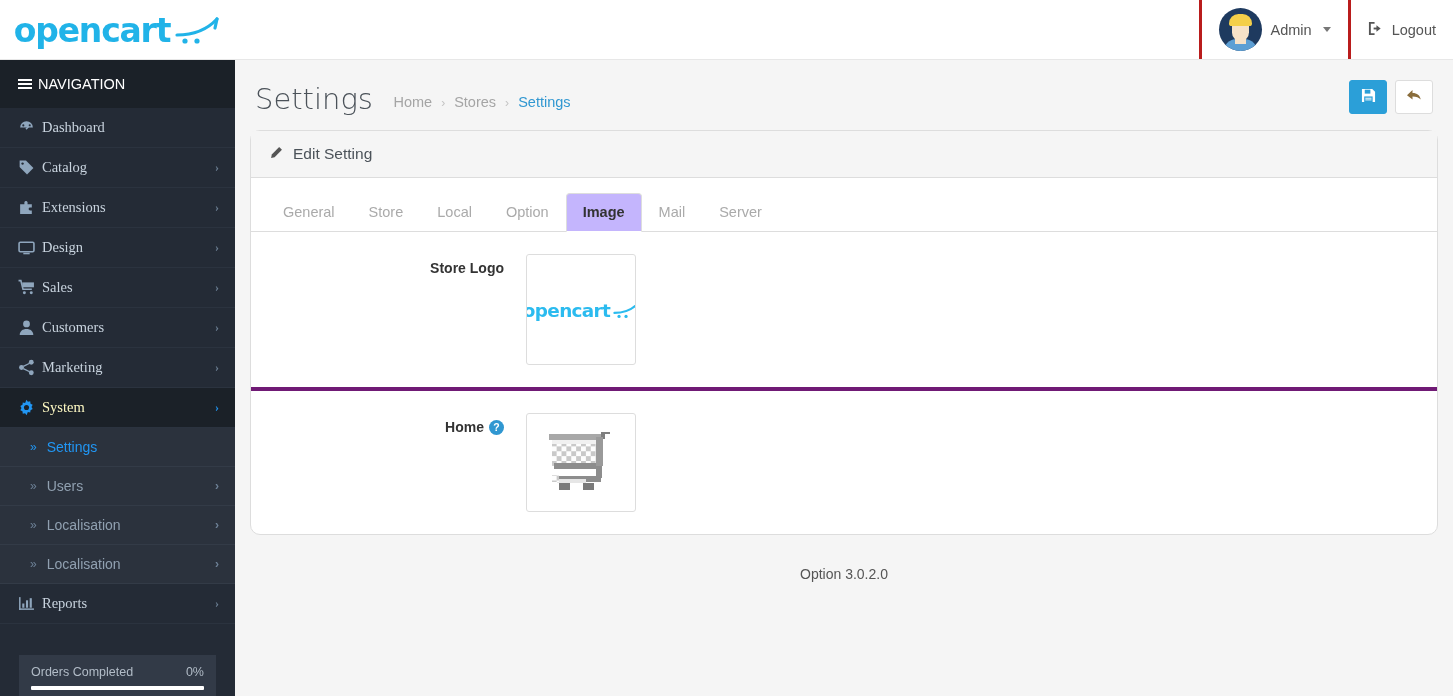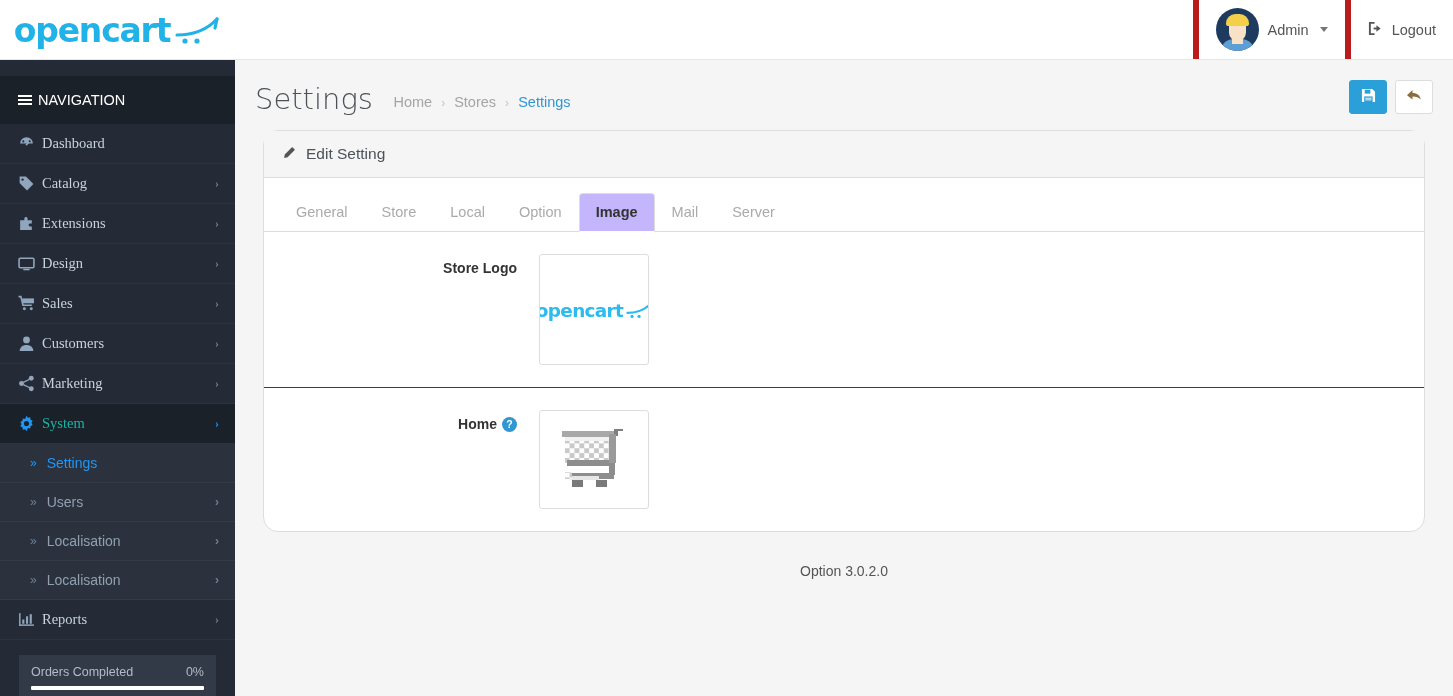--- a/index.html
+++ b/index.html
@@ -30,21 +30,21 @@
   }
   .oc-logo .oc-swoosh { margin-left: 5px; position: relative; width: 46px; height: 30px; }
 
   #header-right {
     position: absolute; right: 0; top: 0; height: 59px;
     display: flex; align-items: stretch;
   }
   .hdr-cell {
     display: flex; align-items: center; gap: 9px;
     padding: 0 17px;
-    border-left: 6px solid #b91c1c;
+    border-left: 3px solid #b91c1c;
     color: #555; font-size: 14.5px;
     cursor: pointer;
   }
   .avatar {
     width: 43px; height: 43px; border-radius: 50%;
     background: #1e3a5f; overflow: hidden; position: relative; flex: none;
   }
   .av-hair { position: absolute; left: 10px; top: 6px; width: 23px; height: 12px;
              background: #f4cf4a; border-radius: 11px 11px 3px 3px; }
   .av-face { position: absolute; left: 13px; top: 11px; width: 17px; height: 22px;
@@ -60,41 +60,41 @@
   
   #sidebar {
     position: absolute; top: 60px; left: 0;
     width: 235px; height: 636px;
     background: #242b36;
     overflow: hidden;
   }
   #nav-header {
     height: 48px; background: #1b2128;
     display: flex; align-items: center;
-    padding-left: 18px; color: #fff; font-size: 14.5px; margin-top: 16px;
+    padding-left: 18px; color: #fff; font-size: 14.5px;
   }
   .burger { display: inline-block; width: 14px; margin-right: 6px; }
   .burger i { display: block; height: 2px; background: #fff; margin: 2.4px 0; }
 
   .nav-item {
     height: 40px; display: flex; align-items: center;
     padding-left: 18px; padding-right: 16px;
     color: #c8d3de; font-size: 14.5px;
     border-bottom: 1px solid #2b333f;
     cursor: pointer; position: relative; font-family: Liberation Serif, serif;
   }
   .nav-item .ni-icon {
     width: 24px; flex: none; color: #8fa6bd;
     font-size: 14px; display: flex; align-items: center;
   }
   .nav-item .ni-label { flex: 1; }
   .nav-item .ni-arrow { color: #6d8096; font-size: 12px; font-weight: bold; }
   .nav-item.active { background: #1b2128; }
   .nav-item.active .ni-label,
-  .nav-item.active .ni-icon { color: #14b8a6; }
+  .nav-item.active .ni-icon { color: #fef9c3; }
   .nav-item.active .ni-arrow { color: #2196f3; }
 
   .sub-item {
     height: 39px; display: flex; align-items: center;
     padding-left: 30px; padding-right: 16px;
     background: #2b323d; color: #90a0b0; font-size: 14px;
     border-bottom: 1px solid #333b47; cursor: pointer;
   }
   .sub-item .si-chev { color: #6d8096; margin-right: 10px; font-size: 12px; }
   .sub-item .si-label { flex: 1; }
@@ -128,22 +128,22 @@
   #head-buttons { position: absolute; right: 20px; top: 20px; display: flex; gap: 8px; }
   .btn-sq {
     width: 38px; height: 34px; border-radius: 3px;
     display: flex; align-items: center; justify-content: center;
     cursor: pointer; font-size: 15px;
   }
   .btn-primary { background: #2b9fd8; border: 1px solid #2b9fd8; color: #fff; }
   .btn-default { background: #fff; border: 1px solid #ddd; color: #8a6d3b; }
 
   #panel {
-    margin: 0 28px; background: #fff;
-    border: 1px solid #ddd; border-radius: 15px;
+    margin: 0 15px; background: #fff;
+    border: 1px solid #ddd; border-radius: 10px;
   }
   #panel-head {
     height: 47px; background: #f5f5f5; border-bottom: 1px solid #ddd;
     display: flex; align-items: center; padding-left: 18px;
     color: #4b5259; font-size: 15.5px; border-radius: 3px 3px 0 0;
   }
   .pencil-icon { margin-right: 10px; color: #555; font-size: 13px; }
 
   #tabs {
     display: flex; padding: 15px 15px 0 15px;
@@ -155,21 +155,21 @@
     cursor: pointer; border: 1px solid transparent; border-radius: 4px 4px 0 0;
     margin-bottom: -1px; background: transparent;
   }
   .tab.active {
     color: #333; font-weight: bold; background: #c4b5fd;
     border-color: #ddd #ddd #fff #ddd;
   }
 
   .form-row {
     display: flex; align-items: flex-start;
-    padding: 22px 15px; border-bottom: 1px solid #701a75;
+    padding: 22px 15px; border-bottom: 4px solid #701a75;
   }
   .form-row:last-child { border-bottom: none; }
   .form-label {
     width: 260px; flex: none; text-align: right; padding-right: 22px;
     font-size: 14px; font-weight: bold; color: #333; padding-top: 6px;
   }
   .help-icon {
     display: inline-flex; align-items: center; justify-content: center;
     width: 15px; height: 15px; border-radius: 50%;
     background: #3097d1; color: #fff; font-size: 10.5px; font-weight: bold;

